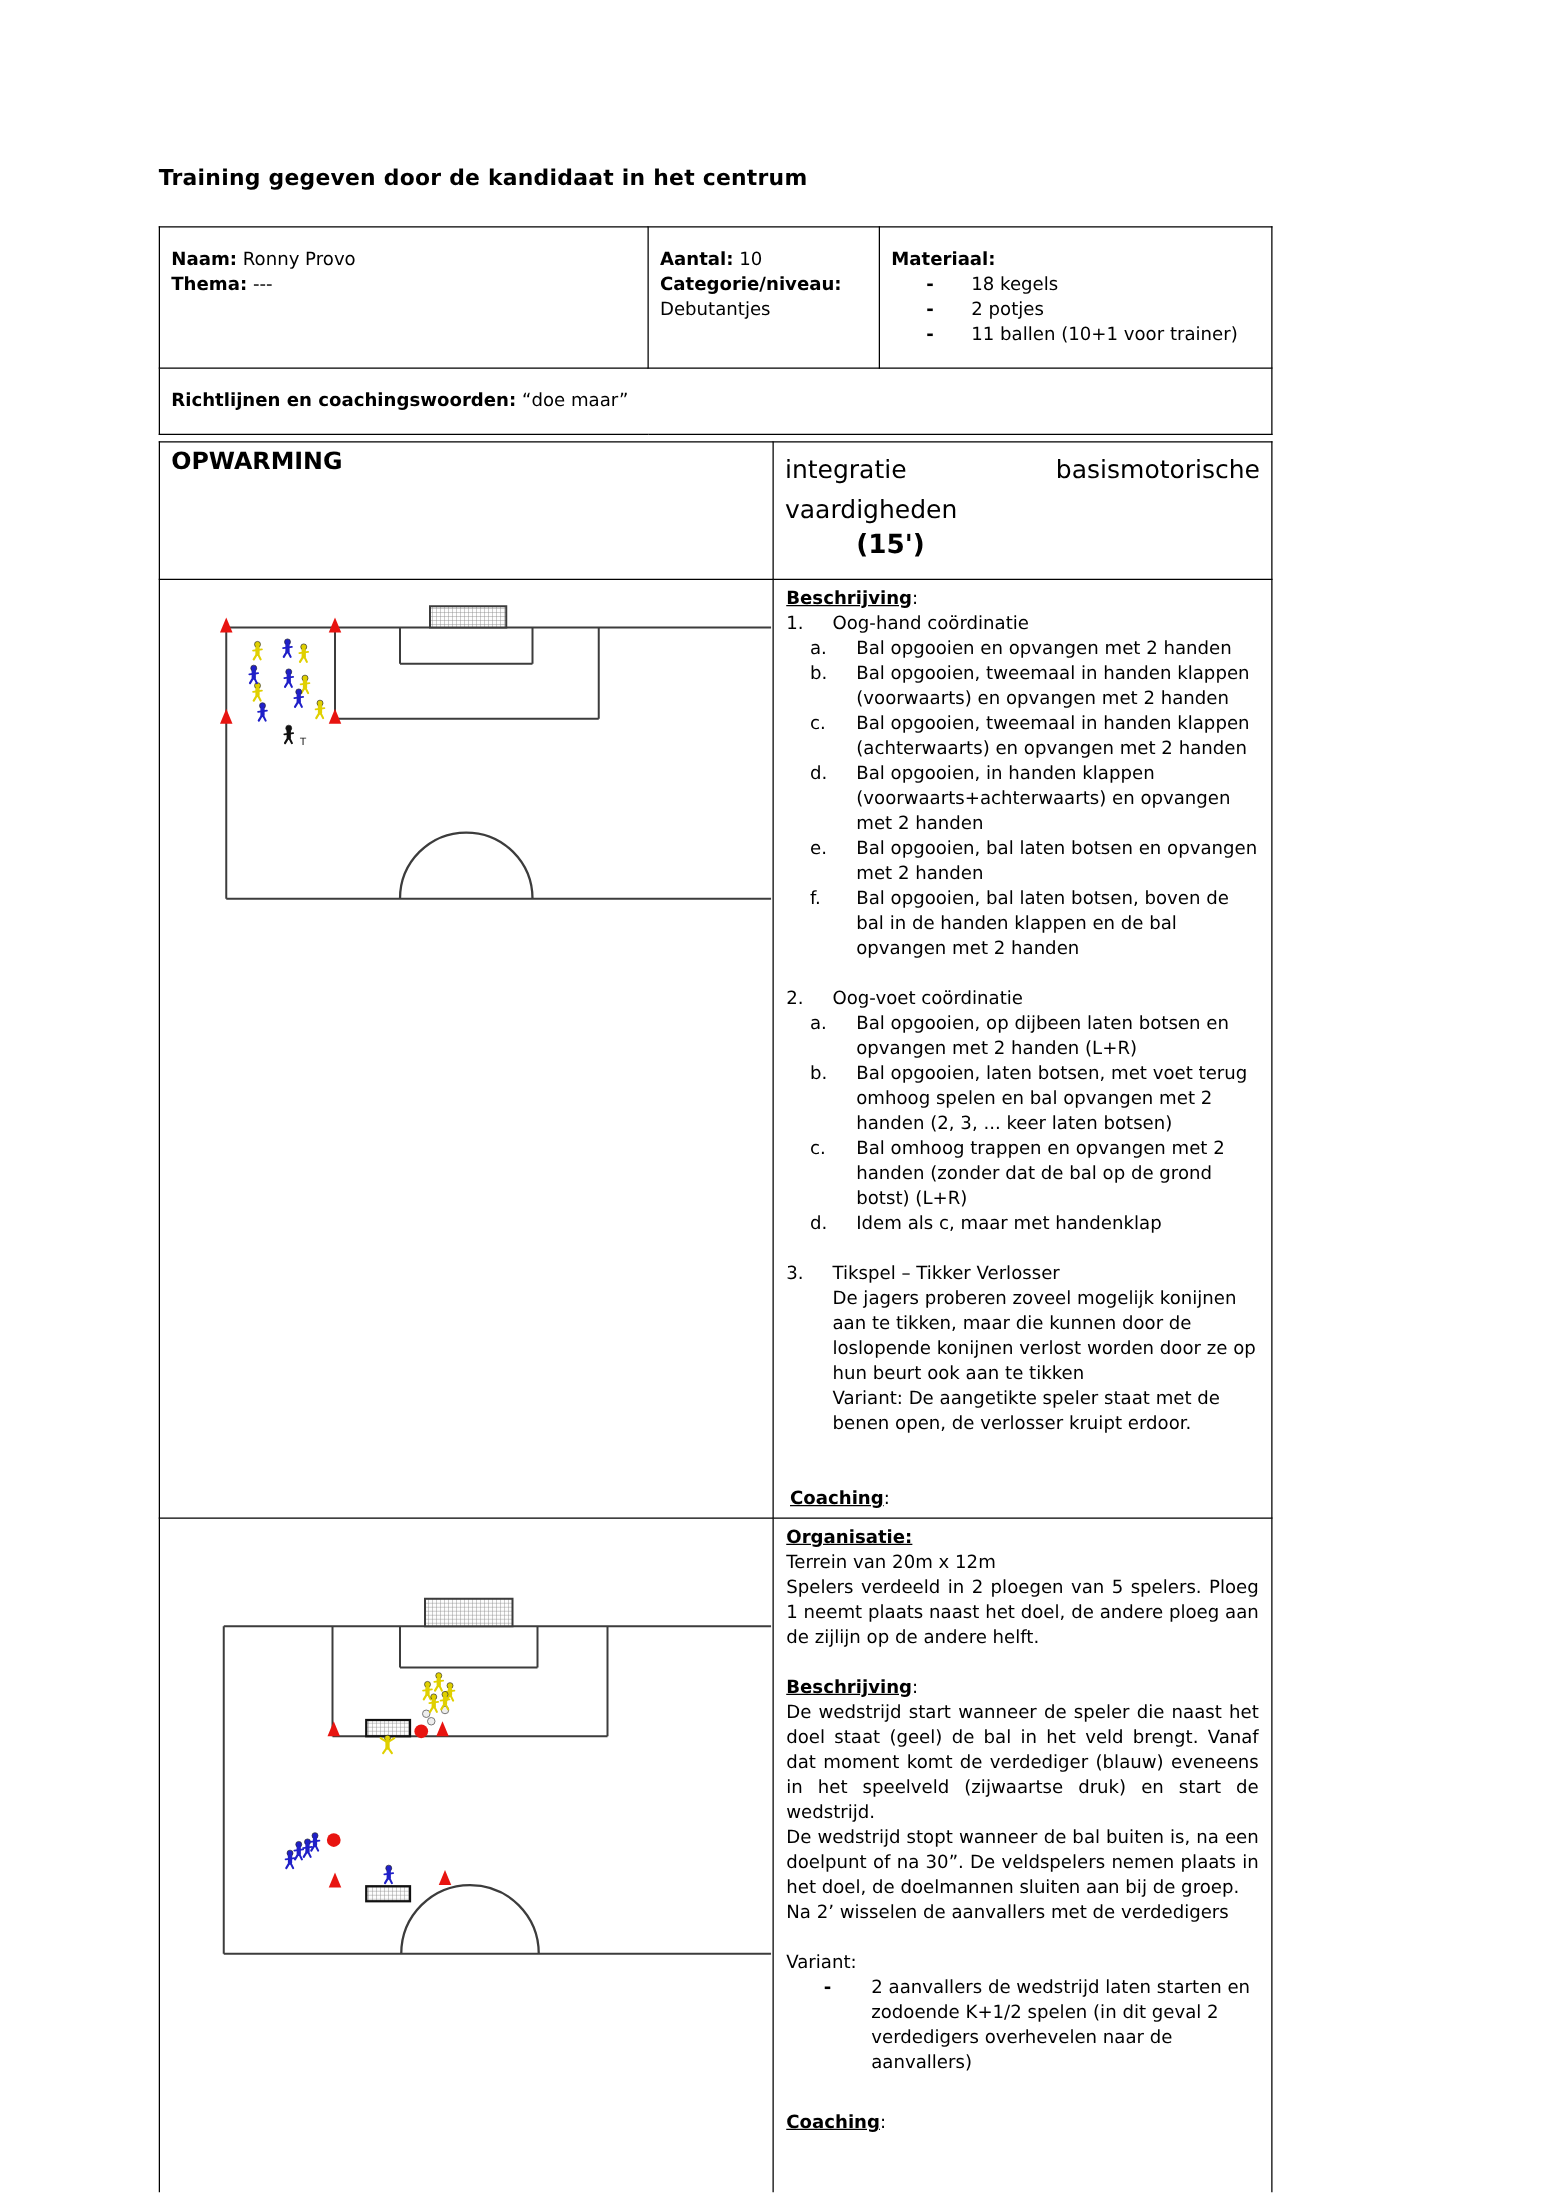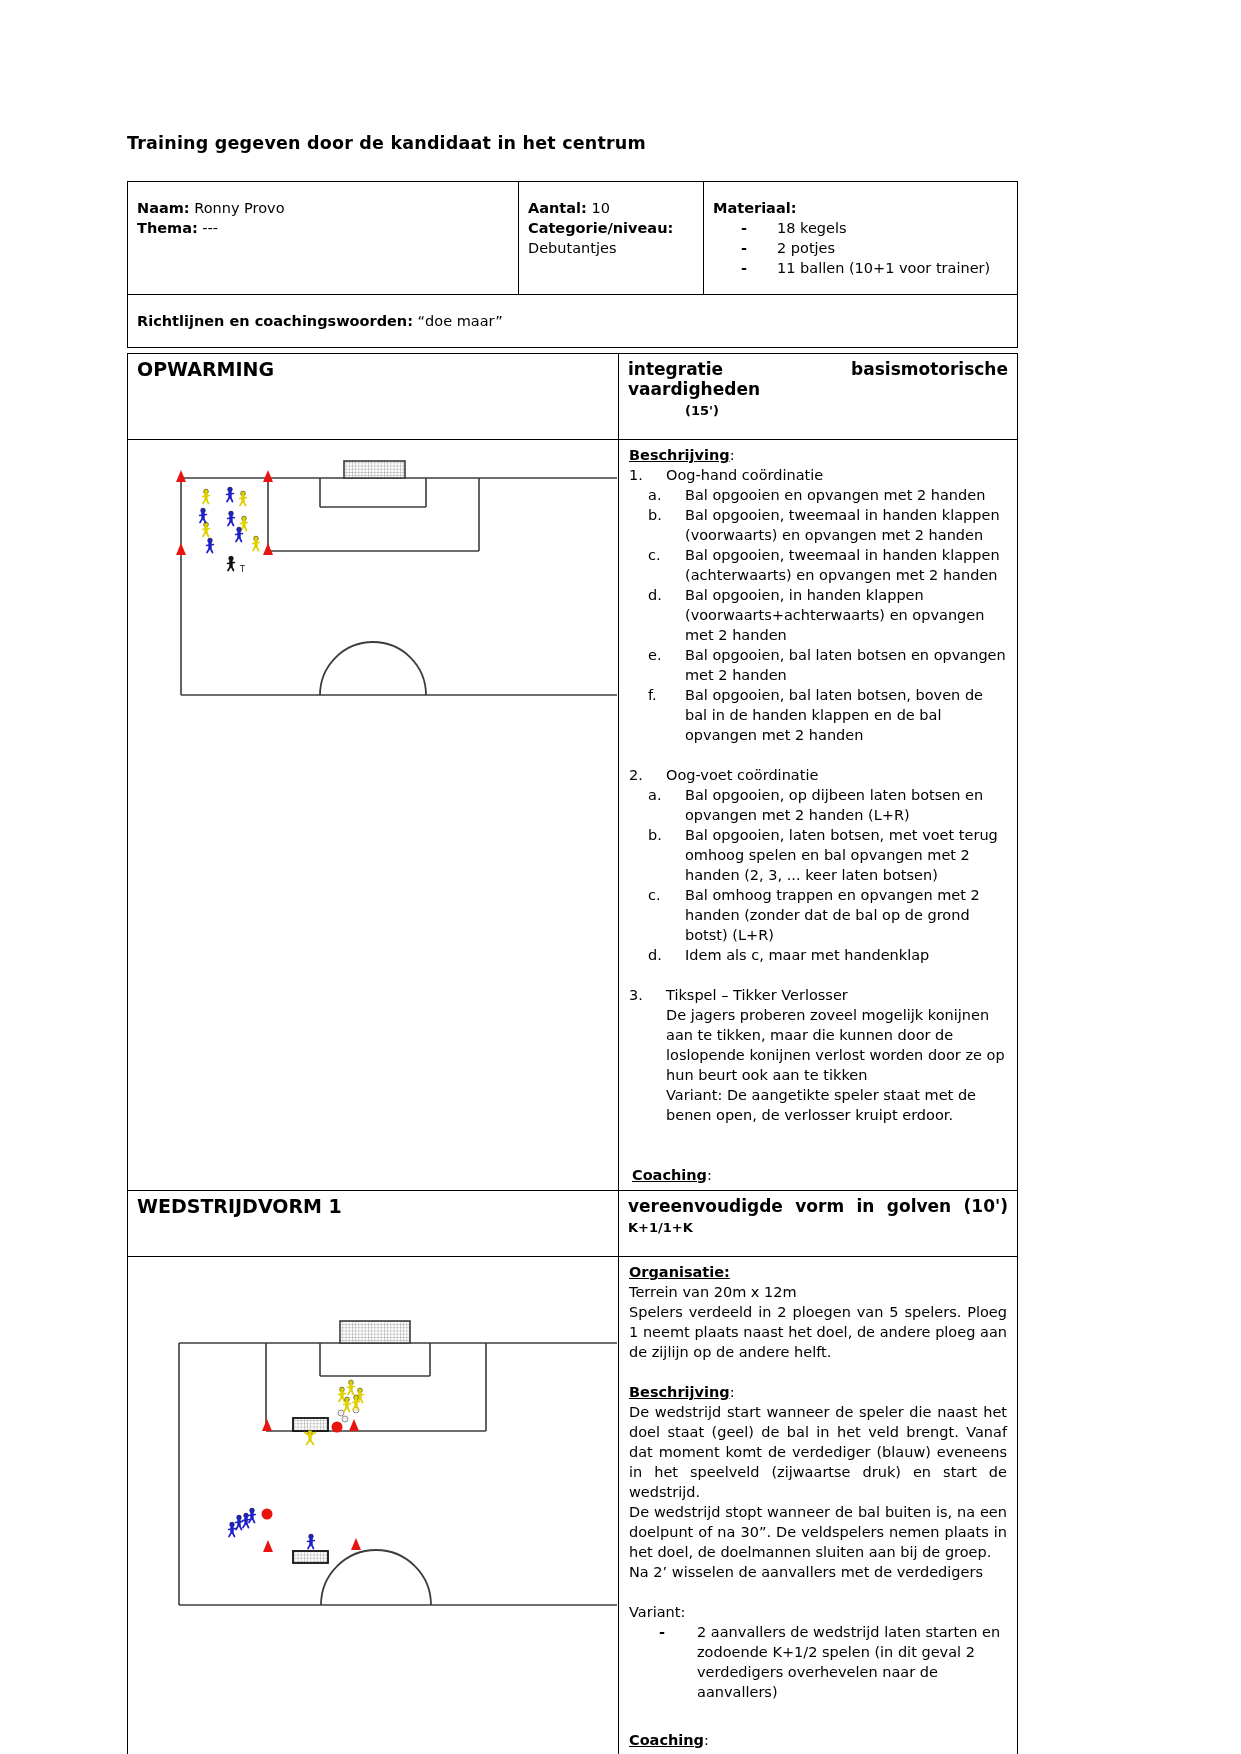--- a/index.html
+++ b/index.html
@@ -19,22 +19,22 @@
   .info tr.r1 td{height:98px}
   .info td.richt{height:43px}
   .mi{display:flex;padding-left:28px}
   .mi .m{flex:0 0 36px;font-weight:bold}
   
   .main{margin-top:5px}
   .main .lcol{width:491px}
   .main .rcol{width:399px}
   .hrow td{height:50px;padding-top:5px}
   .sech{font-size:19px;font-weight:bold}
-  .sub .l1{display:block;font-size:17px;font-weight:bold;line-height:20px;text-align:justify;text-align-last:justify}
-  .sub .l2{display:block;font-size:13px;font-weight:bold;line-height:24px}
+  .sub .l1{display:block;font-size:20px;font-weight:normal;line-height:32px;text-align:justify;text-align-last:justify}
+  .sub .l2{display:block;font-size:21px;font-weight:bold;line-height:24px}
   .sub .l2.ind{padding-left:57px}
   .crow1 td{height:689px}
   .crow2 td{height:615px}
   .diag-cell{padding:0}
   .bodycell{padding:5px 10px 5px 10px}
   .row{display:flex}
   .m1{flex:0 0 37px}
   .lvl2{padding-left:19px}
   .m2{flex:0 0 37px}
   .txt{flex:1}
@@ -268,29 +268,20 @@
                 <span class="m1">3.</span>
                 <span class="txt">Tikspel – Tikker Verlosser</span>
               </div>
           <div class="p3">De jagers proberen zoveel mogelijk konijnen aan te tikken, maar die kunnen door de loslopende konijnen verlost worden door ze op hun beurt ook aan te tikken</div>
           <div class="p3">Variant: De aangetikte speler staat met de benen open, de verlosser kruipt erdoor.</div>
 
           <div class="coach"><span class="bu">Coaching</span><span>:</span></div>
         </td>
       </tr>
 
-      <tr class="hrow">
-        <td class="lcol">
-          <span class="sech">WEDSTRIJDVORM 1</span>
-        </td>
-        <td class="rcol sub">
-          <span class="l1">vereenvoudigde vorm in golven (10')</span>
-          <span class="l2">K+1/1+K</span>
-        </td>
-      </tr>
       <tr class="crow2">
         <td class="lcol diag-cell">
           <svg width="489" height="613" viewBox="0 0 489 613">
                 <defs>
                   <pattern id="net2" width="3.2" height="3.2" patternUnits="userSpaceOnUse">
                     <rect x="0" y="0" width="3.2" height="3.2" fill="#fdfdfd"></rect>
                     <path d="M0,0H3.2M0,0V3.2" stroke="#8a8a8a" stroke-width="0.7" fill="none"></path>
                   </pattern>
                 </defs>
                 <line x1="51" y1="86" x2="489" y2="86" stroke="#3c3c3c" stroke-width="1.6"></line>

